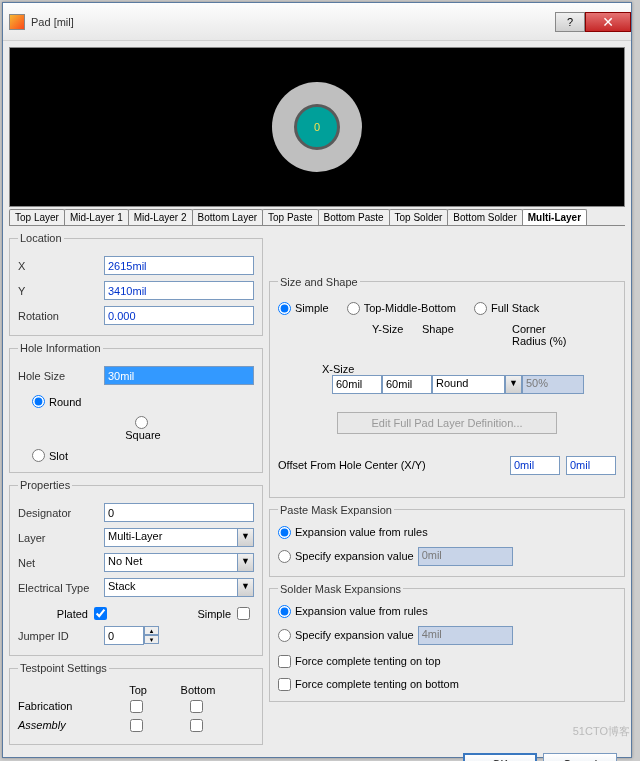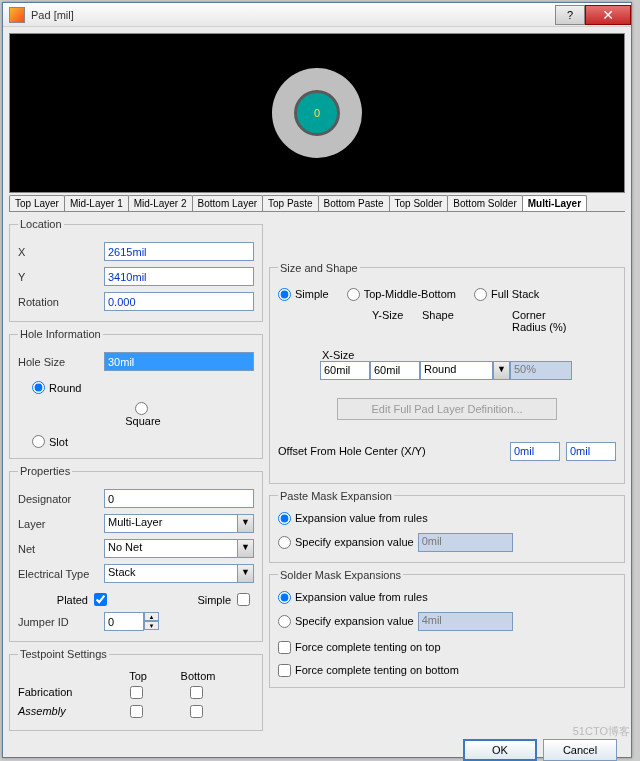--- a/index.html
+++ b/index.html
@@ -1,18 +1,18 @@
 <!DOCTYPE html>
 <html><head>
 <meta charset="utf-8">
 <style>
 * { box-sizing: border-box; margin: 0; padding: 0; font-family: "Segoe UI", Tahoma, sans-serif; font-size: 11px; }
 body { background: #cccccc; width: 640px; height: 761px; overflow: hidden; }
 .window { background: #ececec; width: 630px; height: 756px; margin: 2px; border: 1px solid #5a7aa0; box-shadow: 0 0 3px rgba(0,0,0,0.3); }
-.titlebar { height: 24px; background: linear-gradient(to bottom, #fdfdfd, #e8e8e8); display: flex; align-items: center; border-bottom: 1px solid #d0d0d0; }
+.titlebar { height: 38px; background: linear-gradient(to bottom, #fdfdfd, #e8e8e8); display: flex; align-items: center; border-bottom: 1px solid #d0d0d0; }
 .titlebar-icon { width: 16px; height: 16px; margin: 0 6px; background: linear-gradient(135deg, #f7b733, #fc4a1a); border: 1px solid #888; }
 .titlebar-text { flex: 1; color: #333; }
 .titlebar-btns { display: flex; }
 .help-btn { width: 30px; height: 20px; background: linear-gradient(to bottom, #f0f0f0, #d0d0d0); border: 1px solid #888; text-align: center; line-height: 18px; }
 .close-btn { width: 46px; height: 20px; background: linear-gradient(to bottom, #e57373, #c62828); border: 1px solid #880000; color: #fff; text-align: center; line-height: 18px; font-size: 14px; }
 .content { padding: 6px; }
 .preview { background: #000; height: 160px; display: flex; align-items: center; justify-content: center; border: 1px solid #888; }
 .pad-outer { width: 90px; height: 90px; border-radius: 50%; background: #bfbfbf; display: flex; align-items: center; justify-content: center; }
 .pad-inner { width: 46px; height: 46px; border-radius: 50%; background: #00a09a; border: 3px solid #5a5a5a; display: flex; align-items: center; justify-content: center; color: #f5e050; font-size: 16px; }
 .tabs { display: flex; border-bottom: 1px solid #888; margin-top: 2px; }
@@ -33,21 +33,21 @@
 .combo-input { flex: 1; height: 19px; border: 1px solid #7a9ac0; border-right: none; padding: 1px 3px; background: #fff; }
 .combo-btn { width: 17px; height: 19px; border: 1px solid #7a9ac0; background: linear-gradient(to bottom,#f0f0f0,#d0d0d0); text-align: center; line-height: 15px; font-size: 9px; }
 .spin { display: flex; }
 .spin-input { width: 40px; height: 19px; border: 1px solid #7a9ac0; padding: 1px 3px; background:#fff; }
 .spin-btns { display:flex; flex-direction:column; }
 .spin-up,.spin-down { width:15px; height:9px; border:1px solid #7a9ac0; font-size:7px; text-align:center; line-height:7px; background:#eee; }
 .size-shape-radios { display: flex; gap: 18px; margin-top: 4px; }
 .shape-table { margin-top: 8px; }
 .shape-hdr { display: flex; font-size: 10px; }
 .shape-hdr > div { padding: 0 2px; }
-.shape-row { display: flex; }
+.shape-row { display: flex; margin-left: 12px; }
 .shape-cell { height: 19px; border: 1px solid #7a9ac0; background: #fff; padding:1px 3px; }
 .disabled-cell { background: #c8d4e8; color: #7a7a7a; }
 .btn-disabled { width:220px; height:22px; background:#e8e8e8; border:1px solid #b0b0b0; color:#999; margin:18px auto 0 auto; display:block; }
 .offset-row { display:flex; align-items:center; margin-top:22px; }
 .offset-row .of-lbl { flex:1; }
 .of-in { width:50px; height:19px; border:1px solid #7a9ac0; color:#0033cc; padding:1px 3px; margin-left:6px; background:#fff; }
 .exp-val { width:95px; height:19px; border:1px solid #7a9ac0; background:#c8d4e8; color:#7a7a7a; padding:1px 3px; margin-left:4px; }
 .chk-row { display:flex; align-items:center; margin-top:6px; }
 .tp-hdr { display:flex; margin-top:4px; }
 .tp-hdr .tpc { width:60px; text-align:center; }

